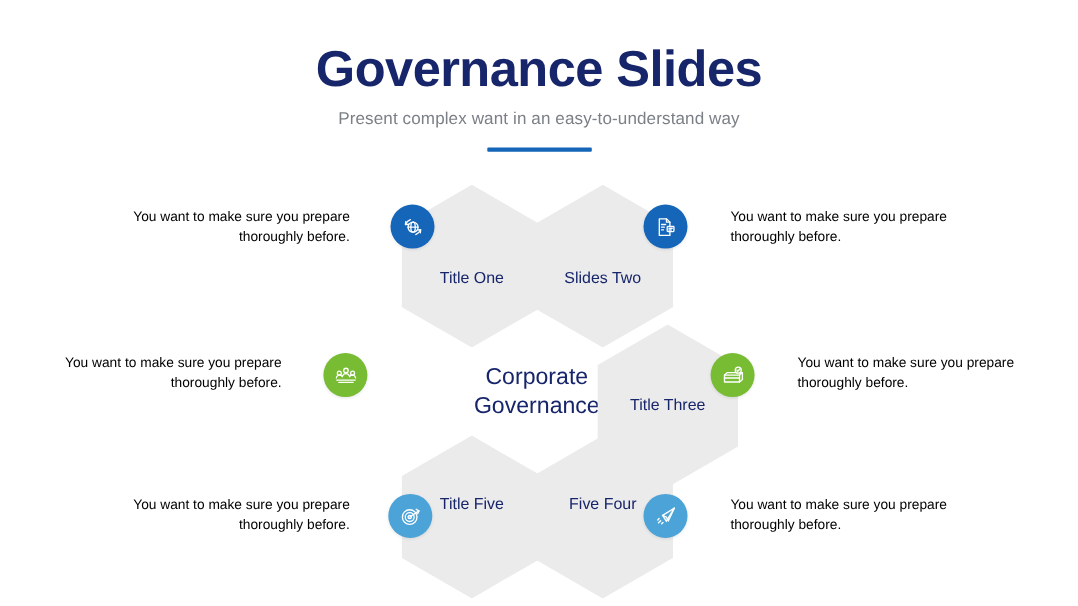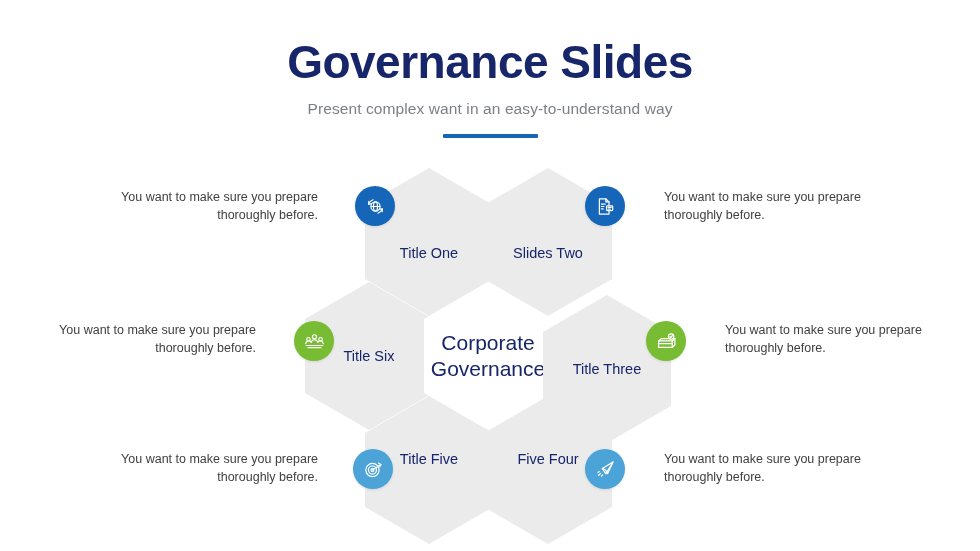--- a/index.html
+++ b/index.html
@@ -106,21 +106,21 @@
     height: 21px;
     display: block;
   }
 
   
   .desc {
     position: absolute;
     width: 230px;
     font-size: 12.5px;
     line-height: 1.45;
-    color: #404040;
+    color: #000000;
   }
   .desc.right-align { text-align: right; }
   .desc.left-align  { text-align: left; }
 </style>
 </head>
 <body>
 
 <div class="slide">
 
   <div class="header">
@@ -132,23 +132,20 @@
   <div class="honeycomb">
 
     <div class="hex" style="left:365px; top:168px;">
       <span class="hex-label lbl-shift-down">Title One</span>
     </div>
 
     <div class="hex" style="left:484px; top:168px;">
       <span class="hex-label lbl-shift-down">Slides Two</span>
     </div>
 
-    <div class="hex" style="left:305px; top:282px;">
-      <span class="hex-label">Title Six</span>
-    </div>
 
     <div class="hex center" style="left:424px; top:282px;">
       <span class="hex-label center-label">
         <span>Corporate</span><br>
         <span>Governance</span>
       </span>
     </div>
 
     <div class="hex" style="left:543px; top:295px;">
       <span class="hex-label">Title Three</span>

